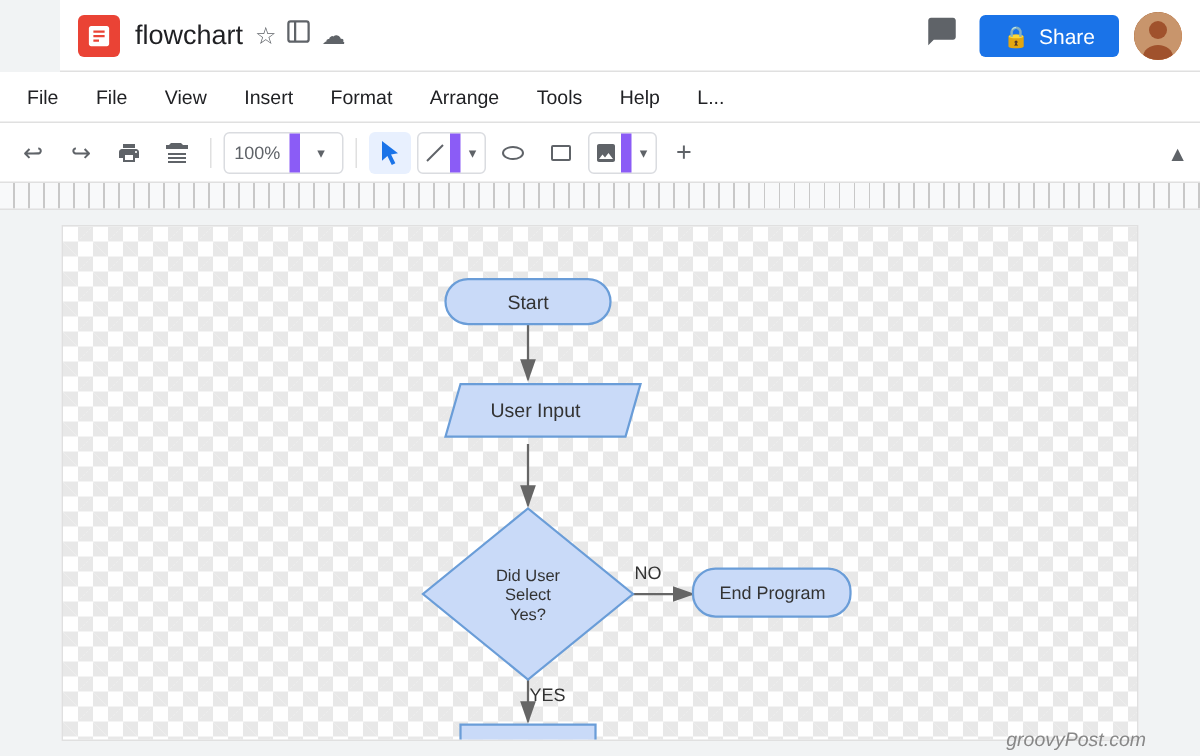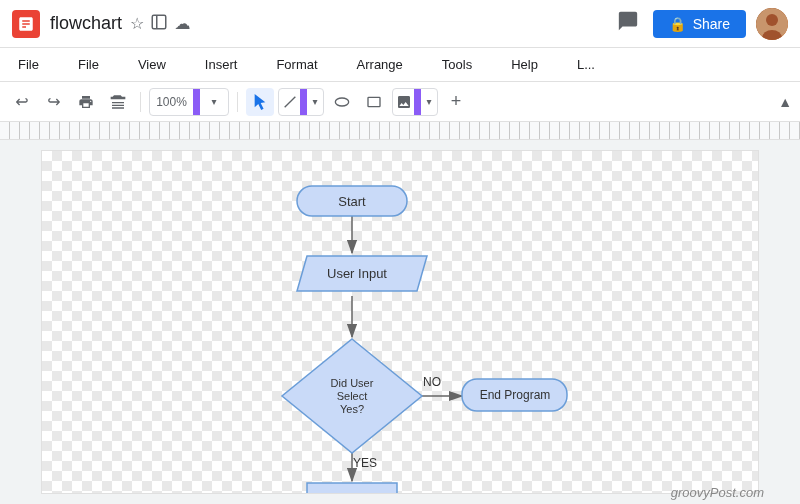--- a/index.html
+++ b/index.html
@@ -6,20 +6,21 @@
     body { font-family: Arial, sans-serif; background: #f1f3f4; width: 800px; height: 504px; overflow: hidden; }
 
     
     #title-bar {
       display: flex;
       align-items: center;
       height: 48px;
       background: #fff;
       padding: 0 12px;
       border-bottom: 1px solid #e0e0e0;
+      margin-left: 40px;
     }
     #app-logo {
       width: 28px; height: 28px;
       background: #ea4335;
       border-radius: 4px;
       display: flex; align-items: center; justify-content: center;
       margin-right: 10px;
       flex-shrink: 0;
     }
     #app-logo svg { width: 18px; height: 18px; }
@@ -72,21 +73,21 @@
     }
 
     
     #menu-bar {
       display: flex;
       align-items: center;
       height: 34px;
       background: #fff;
       padding: 0 8px;
       border-bottom: 1px solid #e0e0e0;
-      gap: 19px;
+      gap: 5px;
     }
     .menu-item {
       padding: 4px 10px;
       font-size: 13px;
       color: #202124;
       cursor: pointer;
       border-radius: 4px;
     }
 
     

